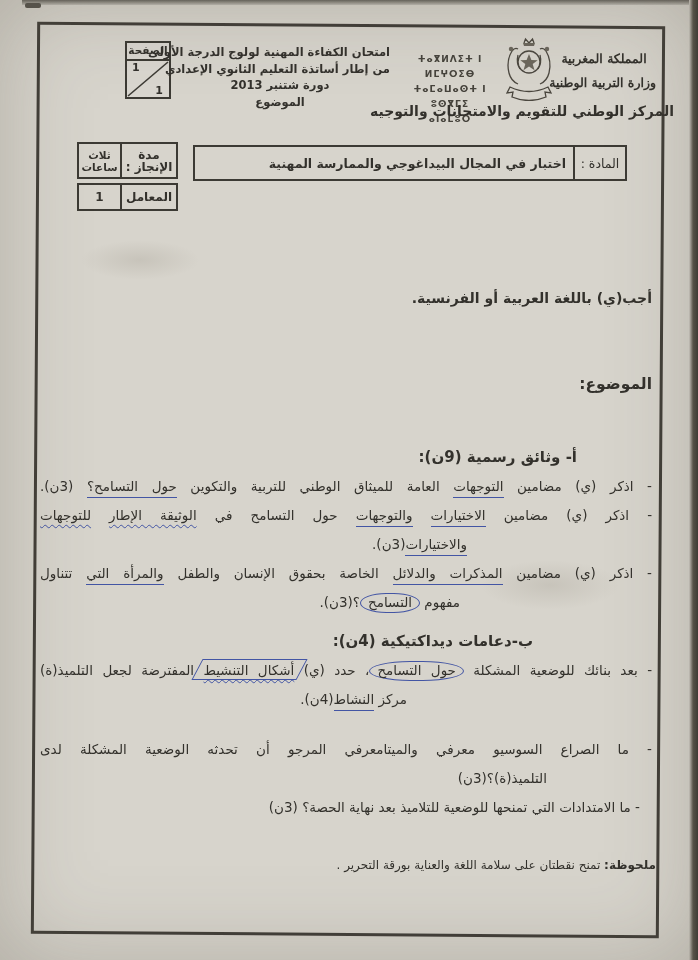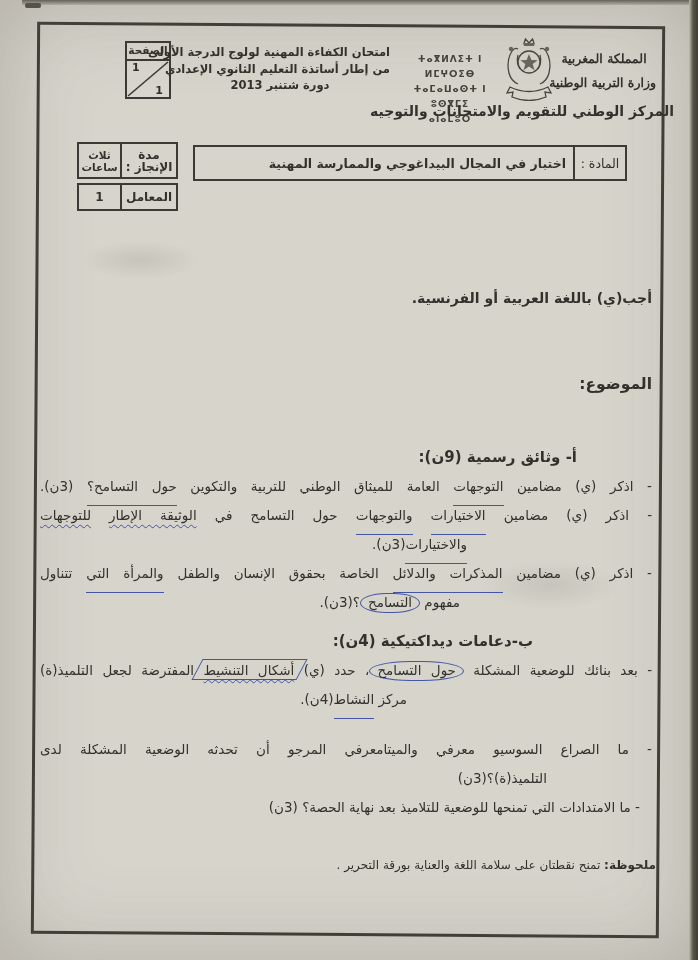--- a/index.html
+++ b/index.html
@@ -68,21 +68,21 @@
   .topic-heading{top:375px;text-align:right;font-weight:bold;font-size:15.5px;padding-right:22px;}
   .intro{top:402px;}
   .line{direction:rtl;text-align:right;font-size:13.5px;line-height:29px;}
   .line.just{text-align:justify;text-align-last:justify;}
   .sec-heading{font-weight:bold;font-size:15px;line-height:24px;text-align:right;margin-bottom:3px;}
   .footnote{top:858px;text-align:right;font-size:12px;padding-left:4px;}
   .fn-label{font-weight:bold;}
 
   
   :root{--pen:#4355a4;}
-  .m-u{border-bottom:1.7px solid var(--pen);padding-bottom:11px;}
+  .m-u{border-bottom:1.7px solid var(--pen);padding-bottom:3px;}
   .m-wavy{text-decoration:underline wavy var(--pen) 1px;text-underline-offset:4px;}
   .m-oval{border:1.6px solid var(--pen);border-radius:48%/55%;padding:0 7px 2px;}
   .m-box{position:relative;}
   .m-box::after{content:'';position:absolute;inset:-3px -8px -2px -6px;border:1.6px solid var(--pen);
         transform:skewX(-28deg);pointer-events:none;}
 </style>
 </head>
 <body>
 
 <div id="page">
@@ -103,20 +103,21 @@
       </svg>
       <span class="pb-cur">1</span>
       <span class="pb-tot">1</span>
     </div>
   </div>
 
   <div class="abs exam-title" id="exam-title">
       <div class="title-line">امتحان الكفاءة المهنية لولوج الدرجة الأولى</div>
       <div class="title-line">من إطار أساتذة التعليم الثانوي الإعدادي</div>
       <div class="title-line">دورة شتنبر 2013</div>
+      <div class="title-line">الموضوع</div>
     </div>
 
   <div class="abs tifinagh" id="tifinagh">
       <div class="tif-line">ⵜⴰⴳⵍⴷⵉⵜ ⵏ ⵍⵎⵖⵔⵉⴱ</div>
       <div class="tif-line">ⵜⴰⵎⴰⵡⴰⵙⵜ ⵏ ⵓⵙⴳⵎⵉ</div>
       <div class="tif-line">ⴰⵏⴰⵎⵓⵔ</div>
     </div>
 
   <div class="abs emblem">
     <svg viewBox="0 0 54 66" width="54" height="66" fill="none" stroke="#4b473f" stroke-width="1.3">

